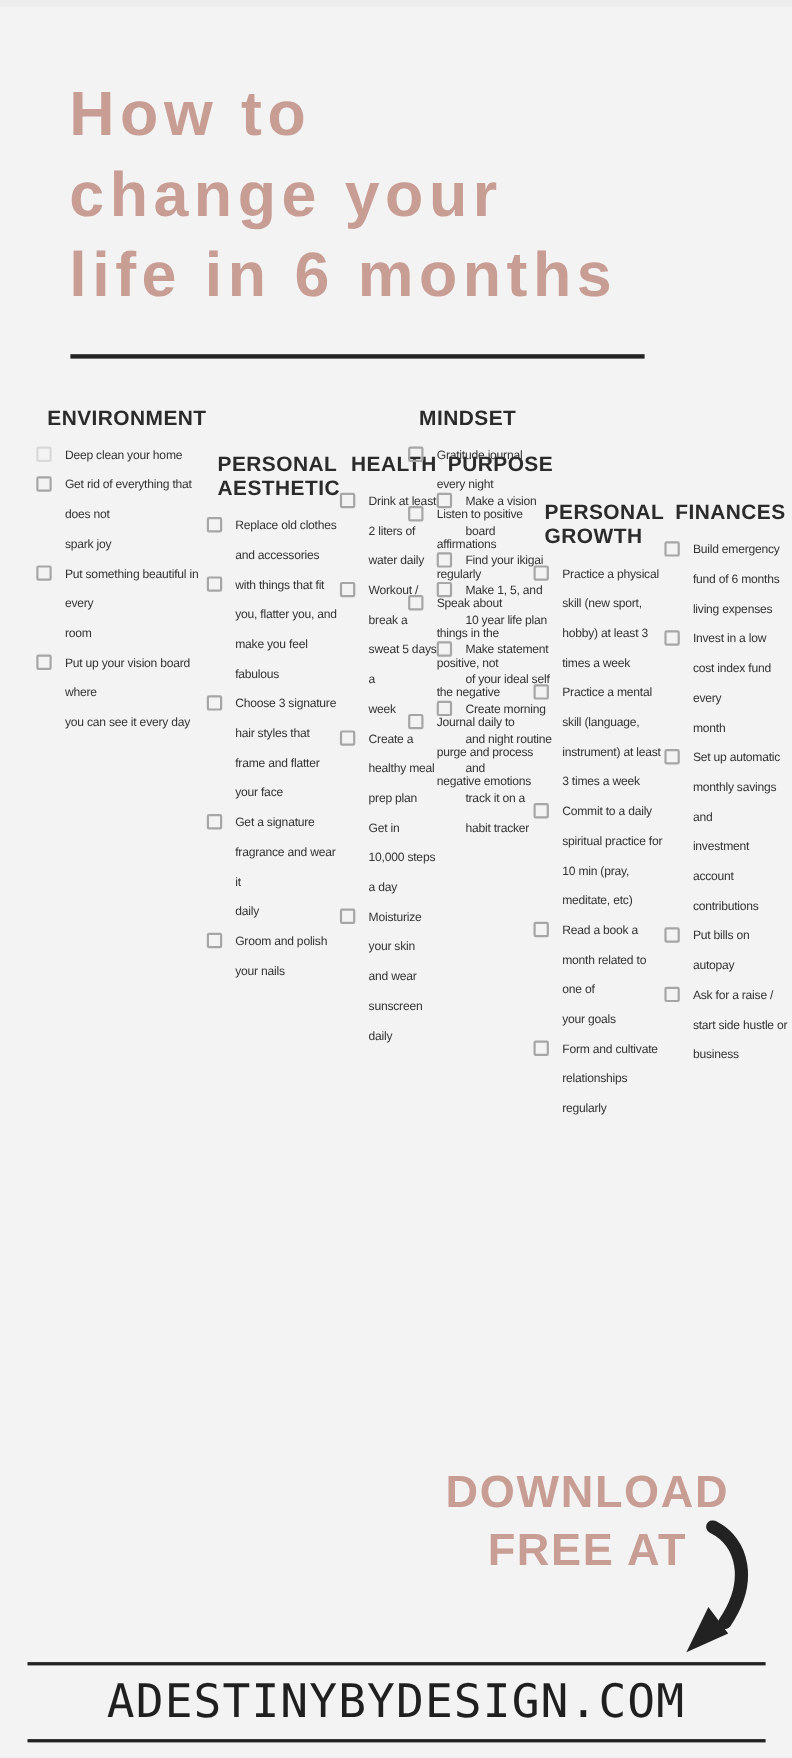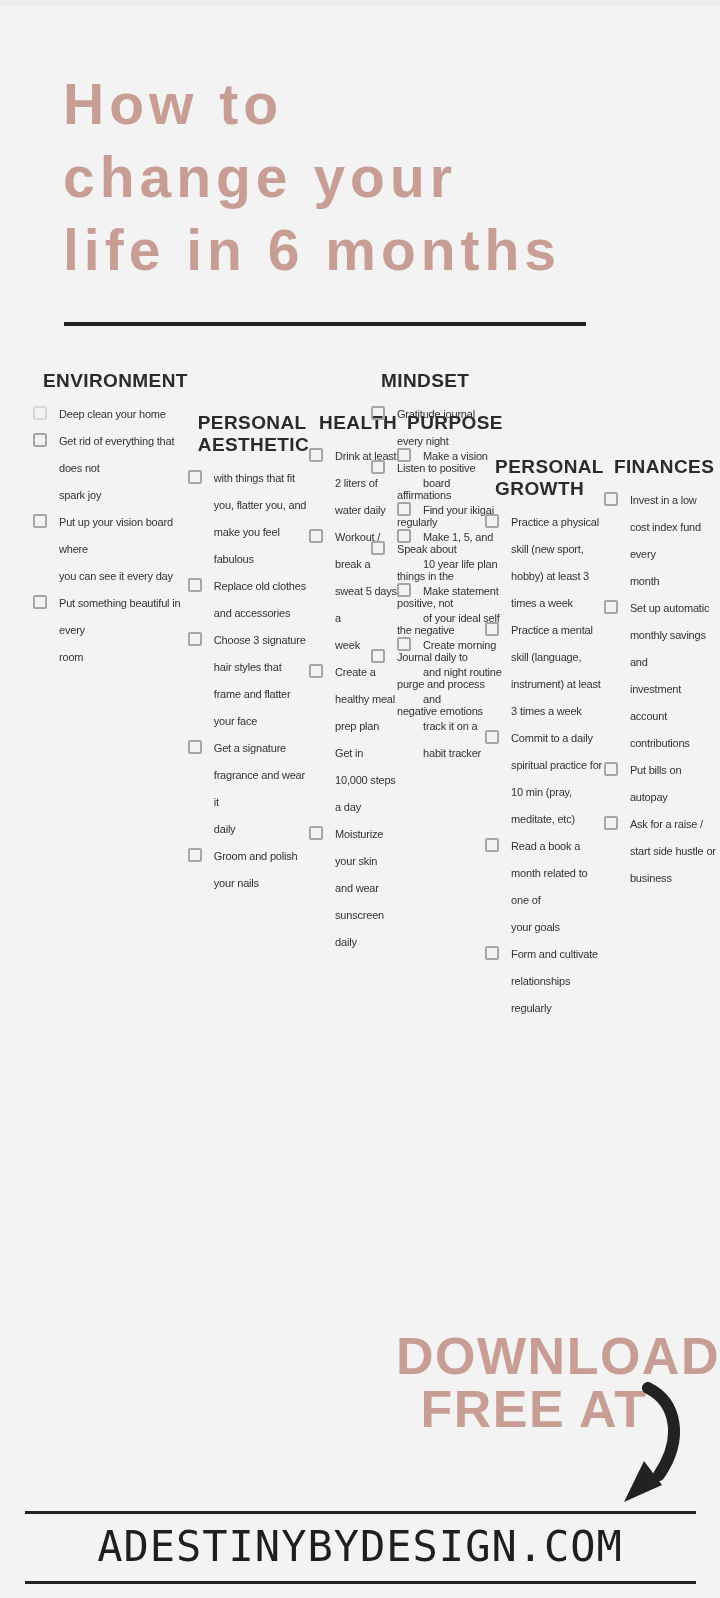--- a/index.html
+++ b/index.html
@@ -84,21 +84,21 @@
   .column-right .section + .section { margin-top: 86px; }
   .column-right .section-finances   { margin-top: 79px; }
 
   .download {
     position: absolute;
     left: 396px;
     top: 1330px;
     width: 276px;
     text-align: center;
     color: var(--accent);
-    font-size: 52px;
+    font-size: 41px;
     font-weight: bold;
     line-height: 53px;
     letter-spacing: 1.5px;
   }
   .arrow {
     position: absolute;
     left: 596px;
     top: 1382px;
     width: 94px;
     height: 126px;
@@ -152,44 +152,44 @@
   </div>
 
   <div class="item">
     <span class="checkbox"></span>
     <span class="item-label">Get rid of everything that does not
 spark joy</span>
   </div>
 
   <div class="item">
     <span class="checkbox"></span>
+    <span class="item-label">Put something beautiful in every
+room</span>
+  </div>
+
+  <div class="item">
+    <span class="checkbox"></span>
     <span class="item-label">Put up your vision board where
 you can see it every day</span>
   </div>
-
-  <div class="item">
-    <span class="checkbox"></span>
-    <span class="item-label">Put something beautiful in every
-room</span>
-  </div>
 </div>
   </section>
 
   <section class="section section-personal-aesthetic">
     <h2 class="section-title">PERSONAL AESTHETIC</h2>
     <div class="items">
   <div class="item">
     <span class="checkbox"></span>
+    <span class="item-label">Replace old clothes and accessories</span>
+  </div>
+
+  <div class="item">
+    <span class="checkbox"></span>
     <span class="item-label">with things that fit you, flatter you, and
 make you feel fabulous</span>
-  </div>
-
-  <div class="item">
-    <span class="checkbox"></span>
-    <span class="item-label">Replace old clothes and accessories</span>
   </div>
 
   <div class="item">
     <span class="checkbox"></span>
     <span class="item-label">Choose 3 signature hair styles that
 frame and flatter your face</span>
   </div>
 
   <div class="item">
     <span class="checkbox"></span>
@@ -322,20 +322,25 @@
     <span class="checkbox"></span>
     <span class="item-label">Form and cultivate relationships
 regularly</span>
   </div>
 </div>
   </section>
 
   <section class="section section-finances">
     <h2 class="section-title">FINANCES</h2>
     <div class="items">
+  <div class="item">
+    <span class="checkbox"></span>
+    <span class="item-label">Build emergency fund of 6 months
+living expenses</span>
+  </div>
 
   <div class="item">
     <span class="checkbox"></span>
     <span class="item-label">Invest in a low cost index fund every
 month</span>
   </div>
 
   <div class="item">
     <span class="checkbox"></span>
     <span class="item-label">Set up automatic monthly savings and

